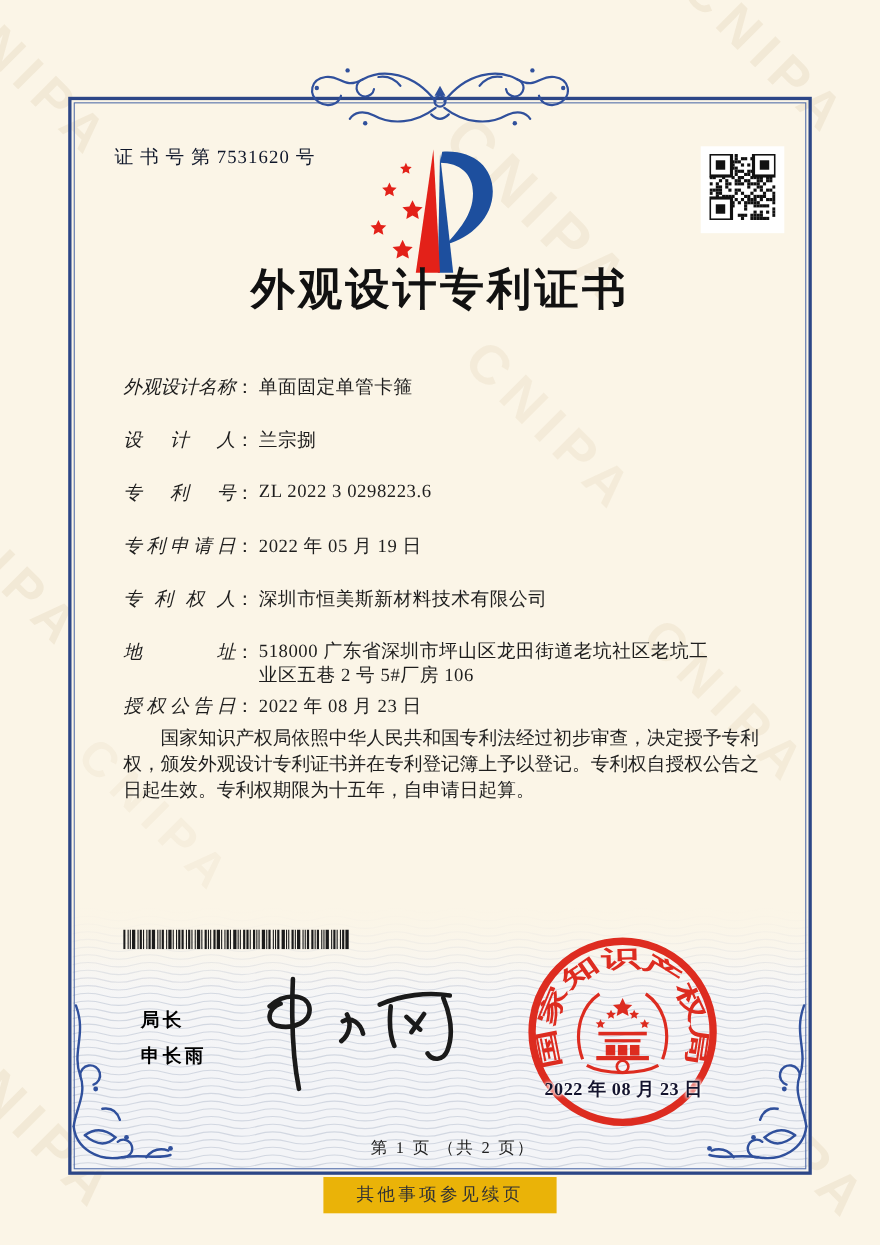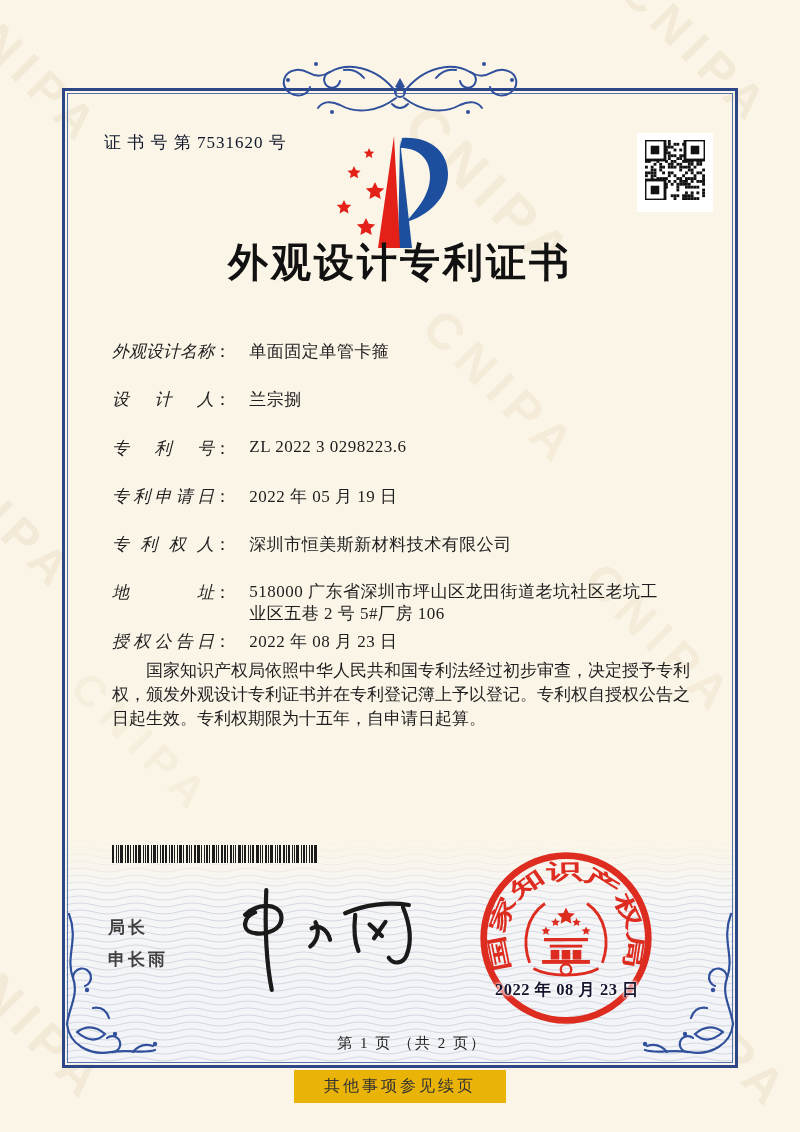--- a/index.html
+++ b/index.html
@@ -43,32 +43,32 @@
   .title{
     position:absolute;left:0;top:235px;width:800px;z-index:6;
     text-align:center;font-size:40px;font-weight:700;letter-spacing:3px;color:#111;
   }
   .frow{position:absolute;left:112px;z-index:6;font-size:17px;color:#1e1e1e;}
   .flabel{
     display:inline-block;width:102px;vertical-align:top;
     text-align:justify;text-align-last:justify;font-style:italic;
   }
   .fcolon{display:inline-block;vertical-align:top;}
-  .fvalue{display:inline-block;vertical-align:top;margin-left:14px;letter-spacing:.5px;}
+  .fvalue{display:inline-block;vertical-align:top;margin-left:0;letter-spacing:.5px;}
   .fvalue.addr{width:424px;line-height:22px;}
   .pair2{position:absolute;left:298px;top:0;white-space:nowrap;}
   .paras{
     position:absolute;left:112px;top:659px;width:578px;z-index:6;
     font-size:17px;line-height:24.2px;text-align:justify;color:#1e1e1e;
   }
   .paras p{margin:0;text-indent:2em;}
   .director{
-    position:absolute;left:108px;z-index:6;
+    position:absolute;left:128px;z-index:6;
     font-family:Liberation Sans, sans-serif;
-    font-weight:700;font-size:17px;letter-spacing:3px;color:#404040;
+    font-weight:700;font-size:17px;letter-spacing:3px;color:#000000;
   }
   .pageinfo{
     position:absolute;left:0;top:1034px;width:800px;z-index:6;
     text-align:center;font-size:15px;letter-spacing:2px;color:#222;padding-left:12px;
   }
   .contnote{
     position:absolute;left:50%;top:1070px;transform:translateX(-50%);z-index:6;
     background:#eab308;padding:6px 30px;font-size:16px;letter-spacing:3px;color:#333;
   }
   .sealdate{

